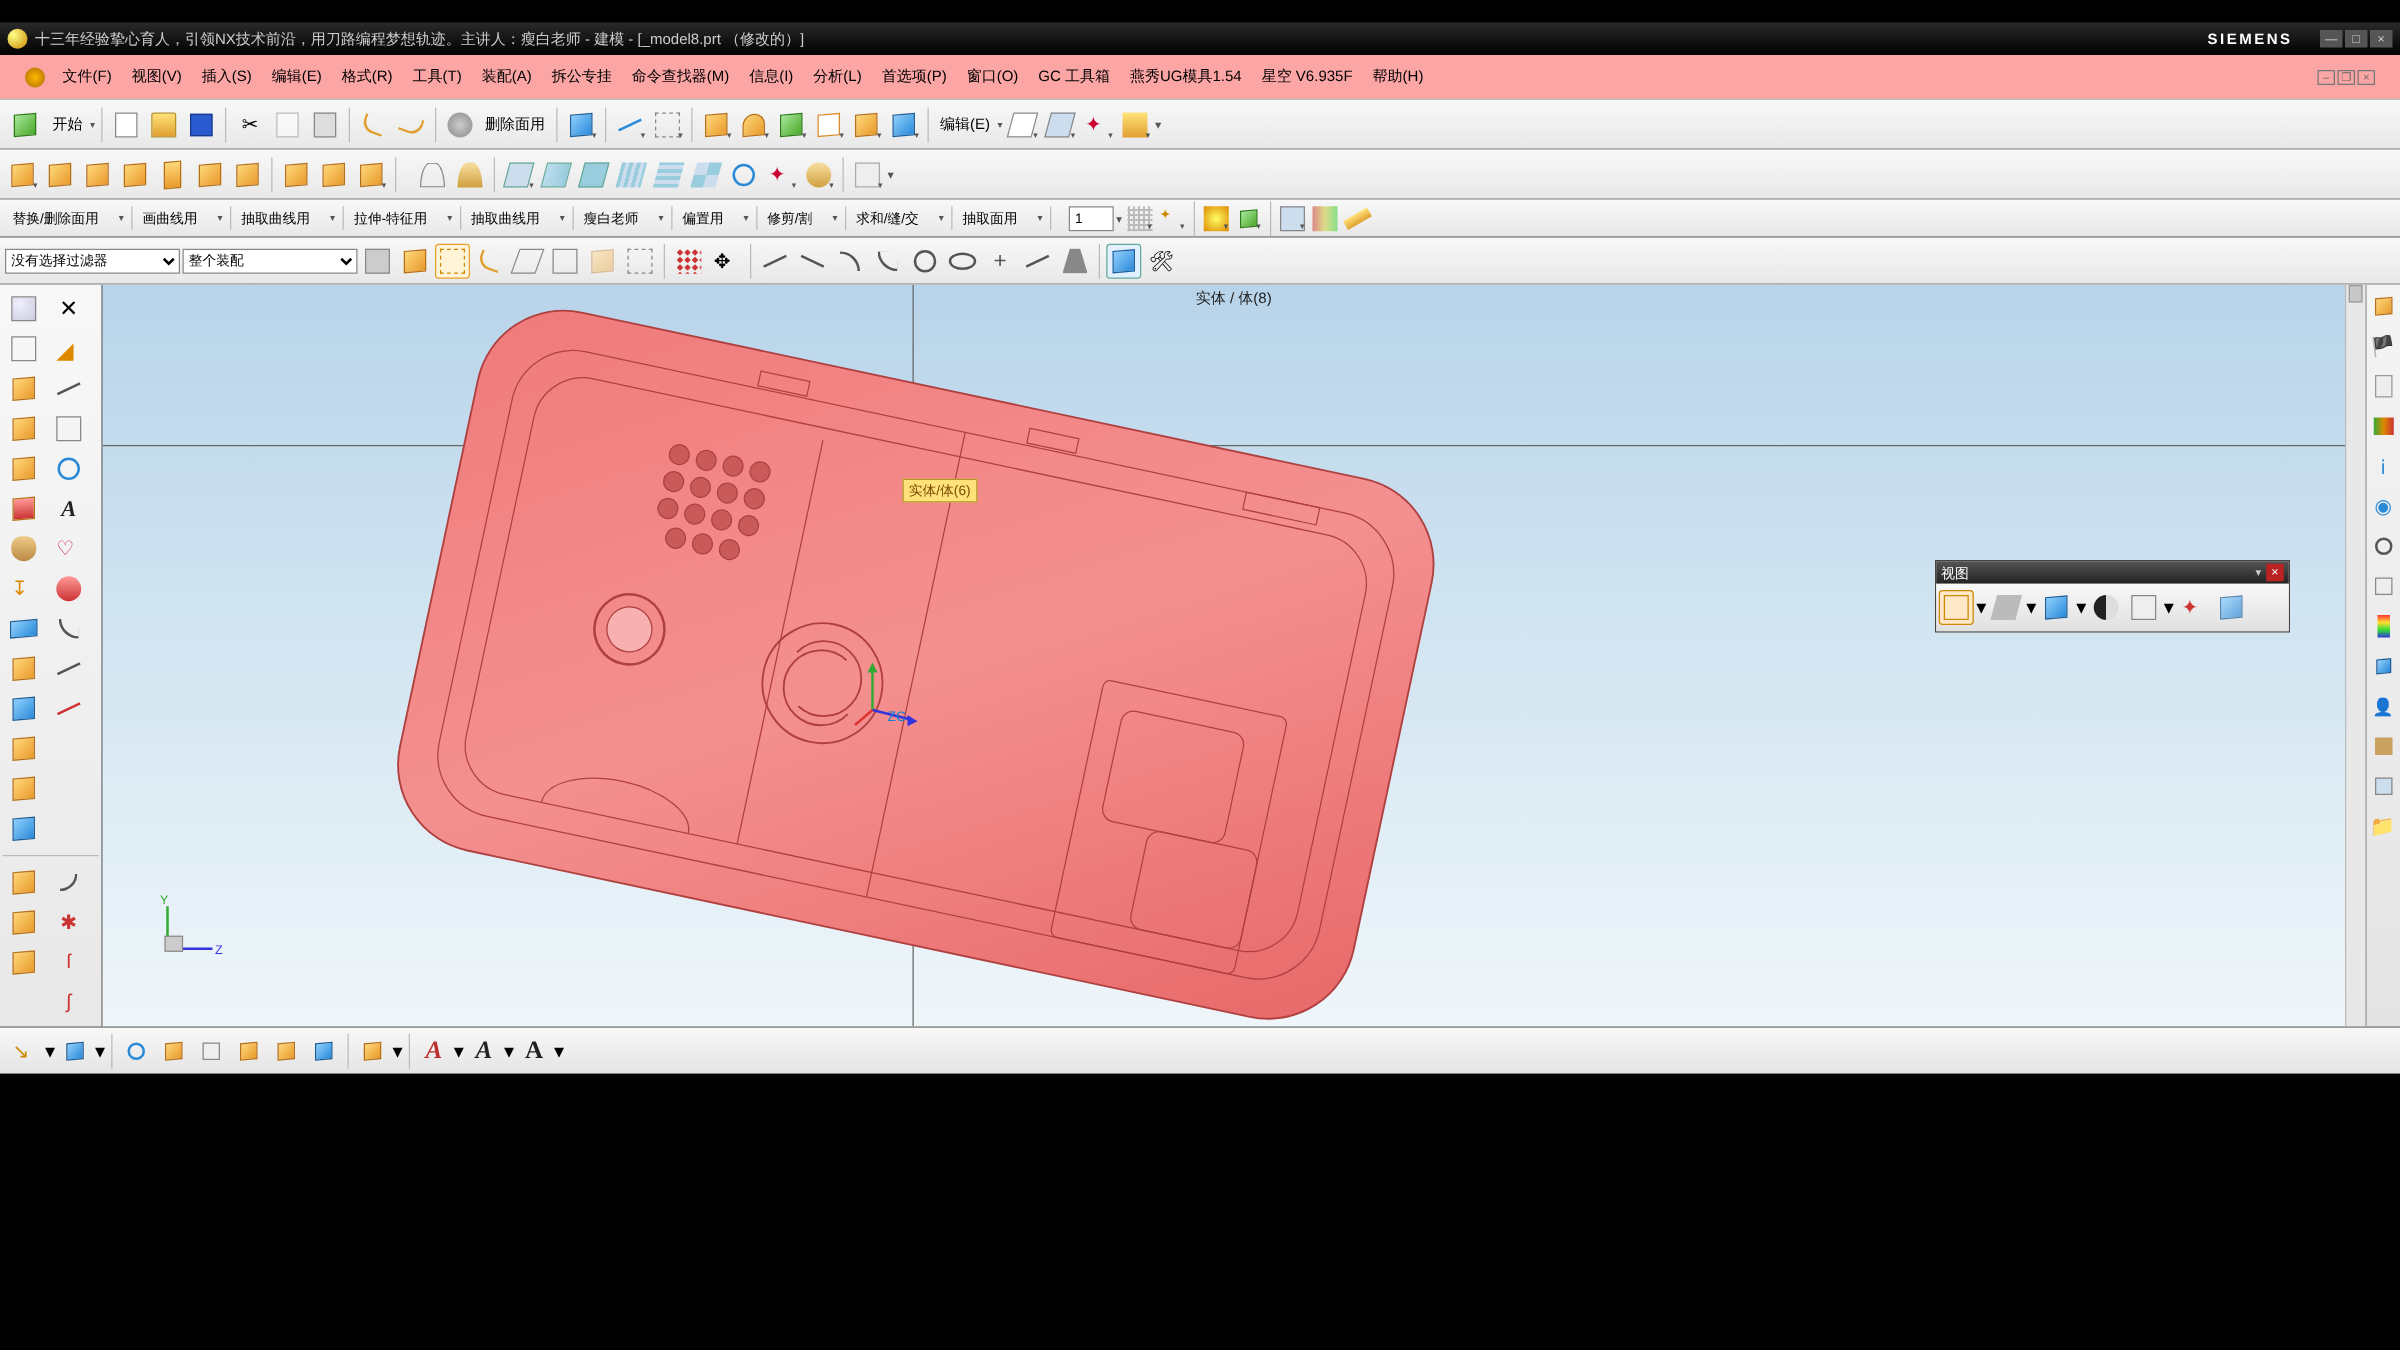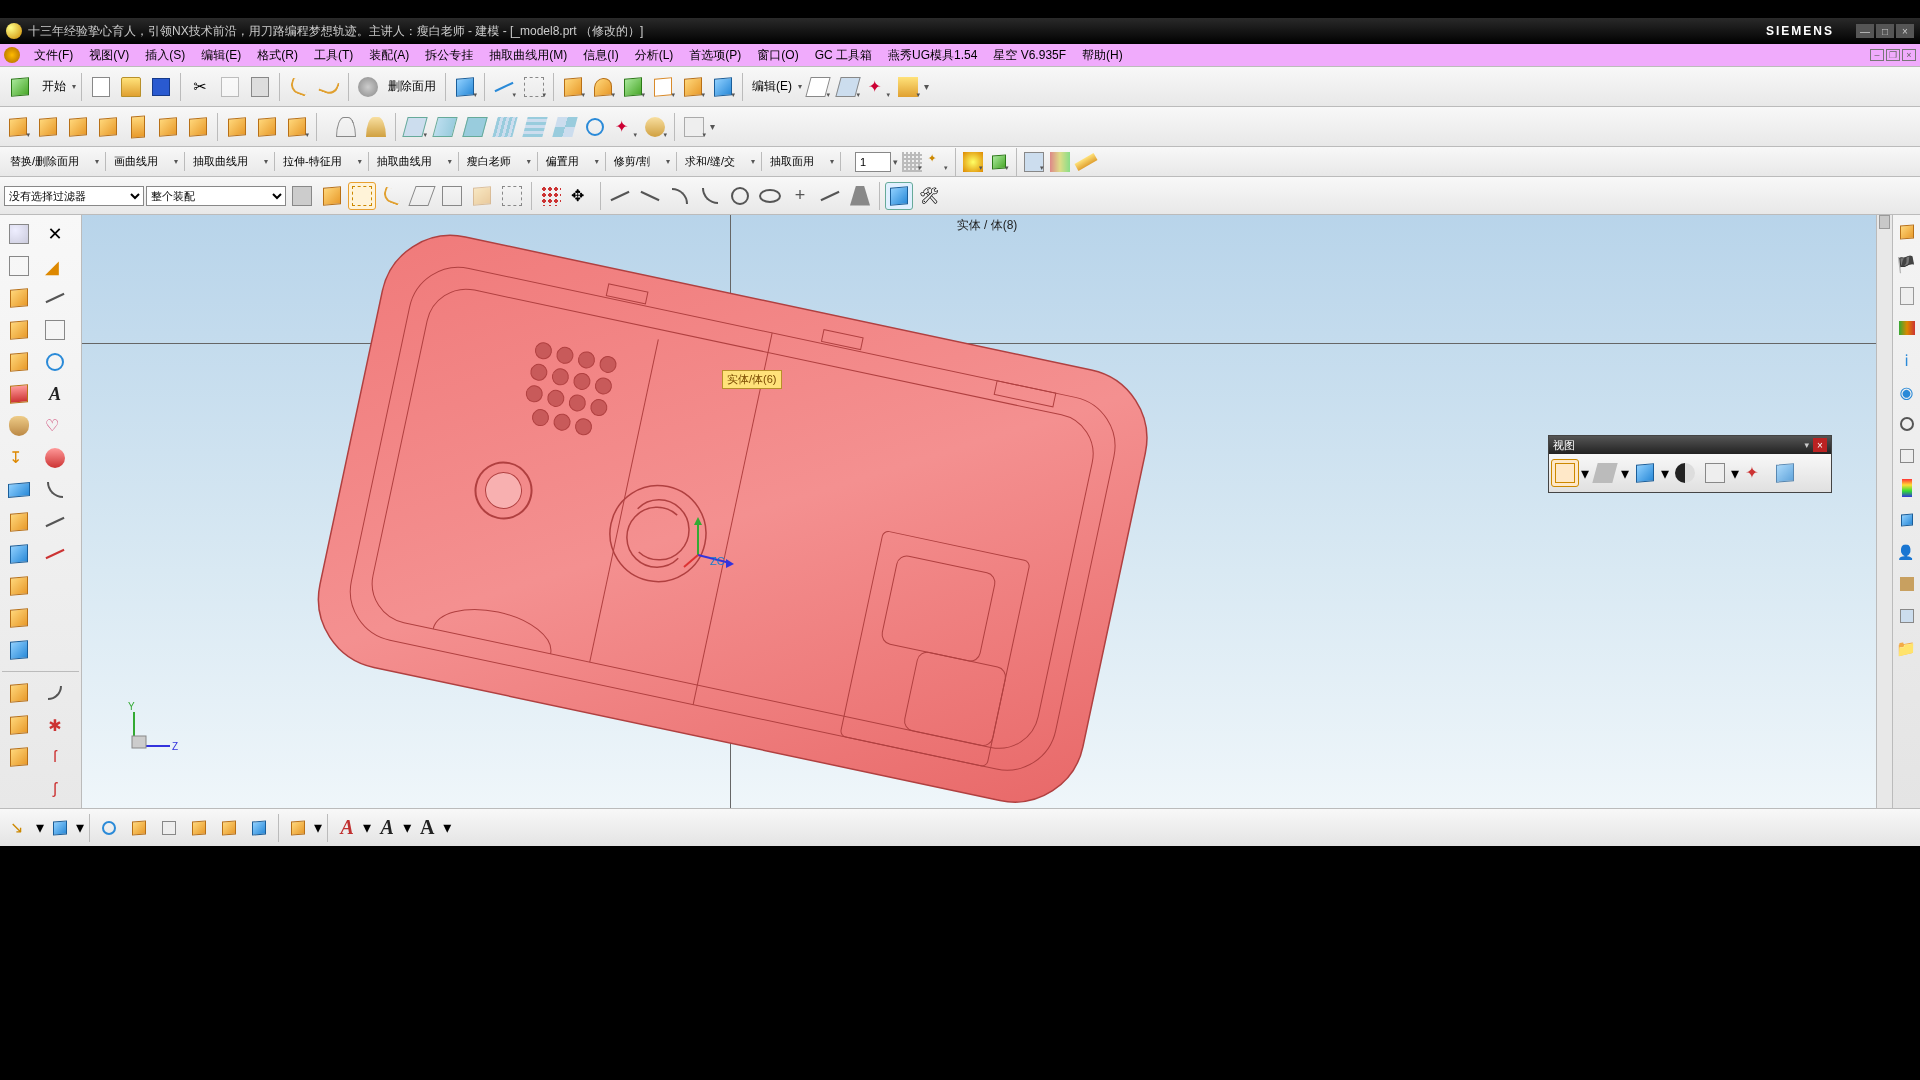--- a/index.html
+++ b/index.html
@@ -7,21 +7,21 @@
 .app { width: 1920px; height: 1080px; display: flex; flex-direction: column; }
 
 
 .titlebar { height: 26px; background: linear-gradient(#2a2a2a,#000); color: #ccc; display: flex; align-items: center; font-size: 12px; padding: 4px 6px; }
 .titlebar .logo { width: 16px; height: 16px; border-radius: 50%; background: radial-gradient(circle at 30% 30%, #ff8, #c80); margin-right: 6px; }
 .titlebar .spacer { flex: 1; }
 .titlebar .brand { font-weight: bold; letter-spacing: 2px; color: #fff; margin-right: 20px; }
 .titlebar .winbtn { width: 18px; height: 14px; background: #555; margin-left: 2px; display: inline-flex; align-items: center; justify-content: center; font-size: 10px; color: #ccc; }
 
 
-.menubar { height: 23px; background: #f0abfc; border-bottom: 1px solid #bbb; display: flex; align-items: center; padding: 0 4px; font-size: 12px; }
+.menubar { height: 36px; background: #fca5a5; border-bottom: 1px solid #bbb; display: flex; align-items: center; padding: 0 20px; font-size: 12px; }
 .menubar .mlogo { width: 16px; height: 16px; border-radius: 50%; background: radial-gradient(#fb0,#a60); margin-right: 6px; }
 .menubar .mi { padding: 0 8px; cursor: default; }
 .menubar .spacer { flex: 1; }
 .menubar .mdiwin { width: 14px; height: 12px; border: 1px solid #777; margin-left: 2px; font-size: 9px; display:flex;align-items:center;justify-content:center;color:#666;}
 
 
 .tbrow { background: linear-gradient(#f8f8f8,#e8e8e8); border-bottom: 1px solid #bbb; display: flex; align-items: center; padding: 2px 4px; gap: 2px; }
 .tbrow.r1 { height: 40px; }
 .tbrow.r2 { height: 40px; }
 .tbrow.r3 { height: 30px; font-size: 11px; }
@@ -111,21 +111,21 @@
   <div class="menubar">
     <span class="mlogo"></span>
     <span class="mi">文件(F)</span>
     <span class="mi">视图(V)</span>
     <span class="mi">插入(S)</span>
     <span class="mi">编辑(E)</span>
     <span class="mi">格式(R)</span>
     <span class="mi">工具(T)</span>
     <span class="mi">装配(A)</span>
     <span class="mi">拆公专挂</span>
-    <span class="mi">抽取曲线用(M)</span>
+    <span class="mi">命令查找器(M)</span>
     <span class="mi">信息(I)</span>
     <span class="mi">分析(L)</span>
     <span class="mi">首选项(P)</span>
     <span class="mi">窗口(O)</span>
     <span class="mi">GC 工具箱</span>
     <span class="mi">燕秀UG模具1.54</span>
     <span class="mi">星空 V6.935F</span>
     <span class="mi">帮助(H)</span>
     <span class="spacer"></span>
     <span class="mdiwin">–</span>

